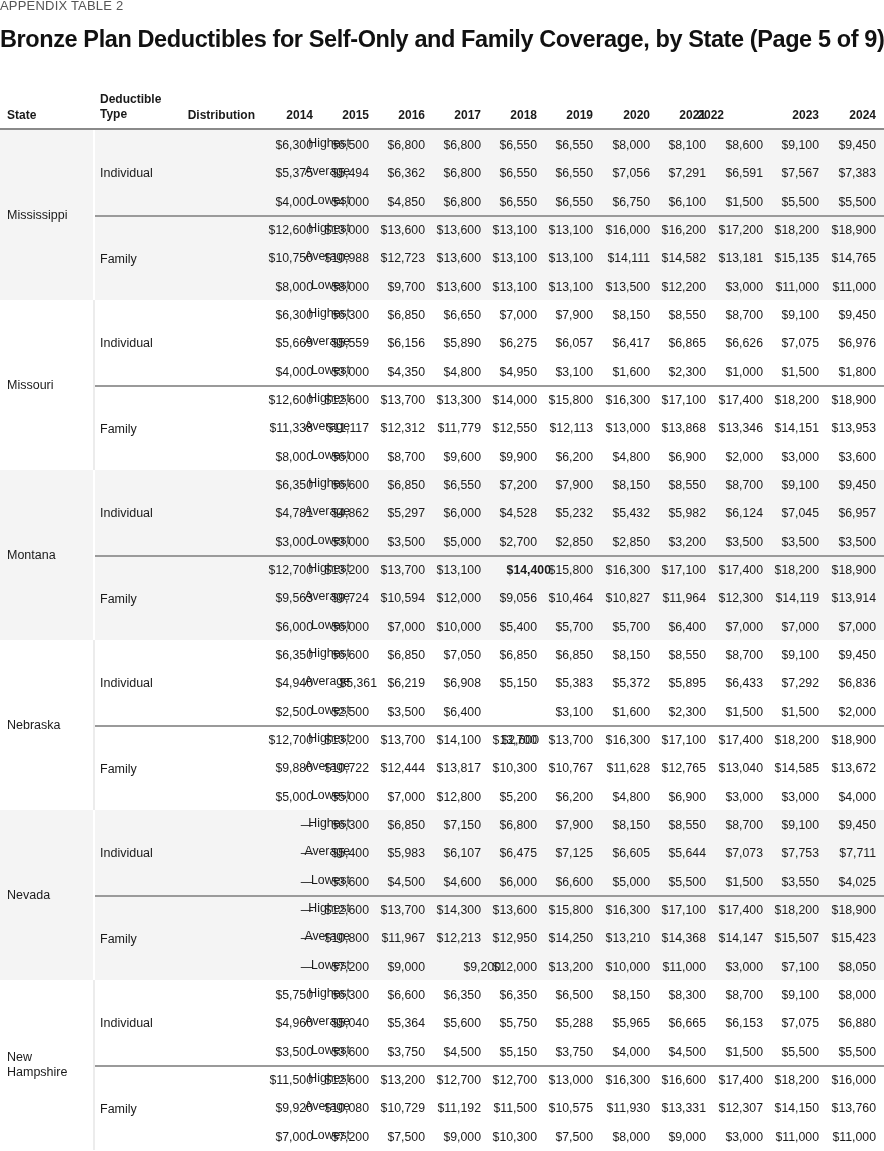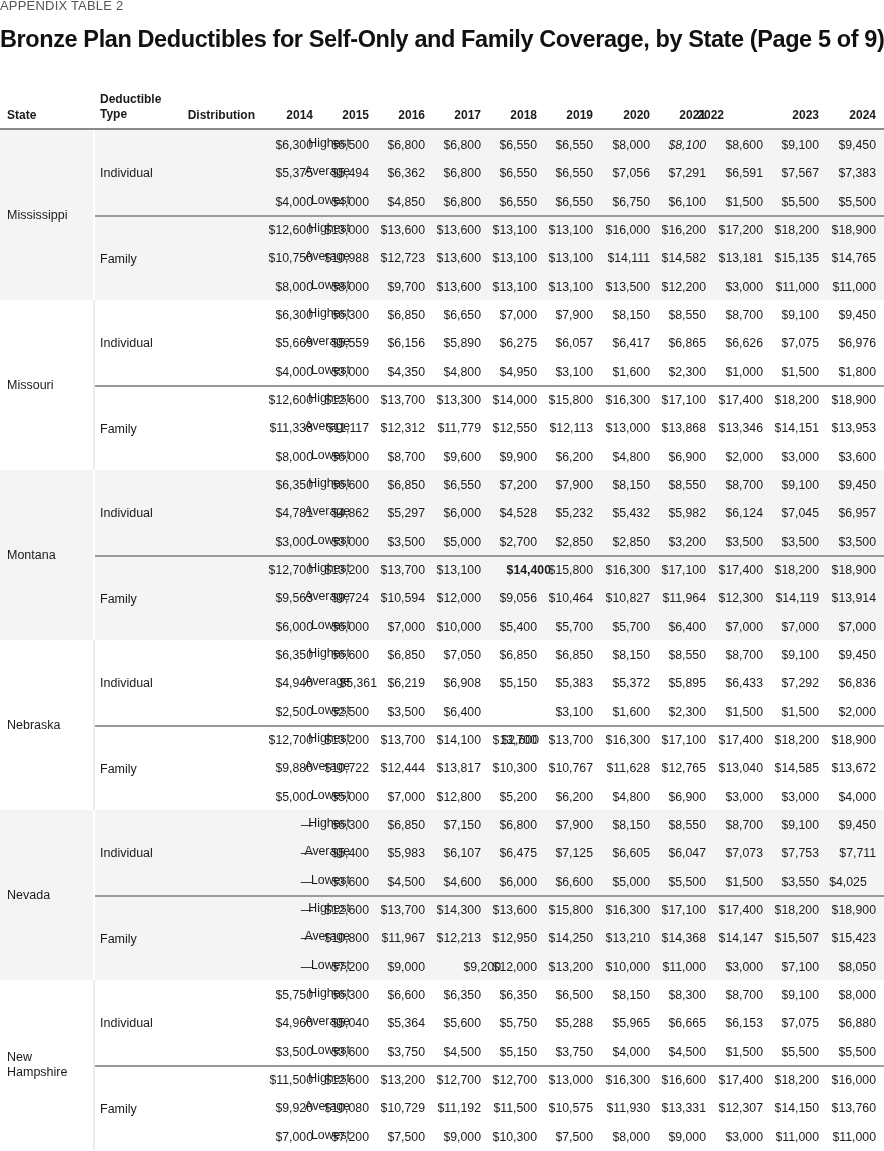--- a/index.html
+++ b/index.html
@@ -63,21 +63,21 @@
         <div class="type-label">Individual</div>
         <div class="drow" style="top: 0px;">
           <div class="dist">Highest</div>
           <div class="val" style="left: 162px;">$6,300</div>
           <div class="val" style="left: 218px;">$6,500</div>
           <div class="val" style="left: 274px;">$6,800</div>
           <div class="val" style="left: 330px;">$6,800</div>
           <div class="val" style="left: 386px;">$6,550</div>
           <div class="val" style="left: 442px;">$6,550</div>
           <div class="val" style="left: 499px;">$8,000</div>
-          <div class="val" style="left: 555px; font-style: italic;">$8,100</div>
+          <div class="val" style="left: 555px;">$8,100</div>
           <div class="val" style="left: 612px;">$8,600</div>
           <div class="val" style="left: 668px;">$9,100</div>
           <div class="val" style="left: 725px;">$9,450</div>
         </div>
         <div class="drow" style="top: 28.3px;">
           <div class="dist">Average</div>
           <div class="val" style="left: 162px;">$5,375</div>
           <div class="val" style="left: 218px;">$5,494</div>
           <div class="val" style="left: 274px;">$6,362</div>
           <div class="val" style="left: 330px;">$6,800</div>
@@ -453,38 +453,38 @@
         </div>
         <div class="drow" style="top: 28.3px;">
           <div class="dist">Average</div>
           <div class="val" style="left: 162px;">—</div>
           <div class="val" style="left: 218px;">$5,400</div>
           <div class="val" style="left: 274px;">$5,983</div>
           <div class="val" style="left: 330px;">$6,107</div>
           <div class="val" style="left: 386px;">$6,475</div>
           <div class="val" style="left: 442px;">$7,125</div>
           <div class="val" style="left: 499px;">$6,605</div>
-          <div class="val" style="left: 555px;">$6,047</div>
+          <div class="val" style="left: 555px;">$5,644</div>
           <div class="val" style="left: 612px;">$7,073</div>
           <div class="val" style="left: 668px;">$7,753</div>
           <div class="val" style="left: 725px;">$7,711</div>
         </div>
         <div class="drow" style="top: 56.6px;">
           <div class="dist">Lowest</div>
           <div class="val" style="left: 162px;">—</div>
           <div class="val" style="left: 218px;">$3,600</div>
           <div class="val" style="left: 274px;">$4,500</div>
           <div class="val" style="left: 330px;">$4,600</div>
           <div class="val" style="left: 386px;">$6,000</div>
           <div class="val" style="left: 442px;">$6,600</div>
           <div class="val" style="left: 499px;">$5,000</div>
           <div class="val" style="left: 555px;">$5,500</div>
           <div class="val" style="left: 612px;">$1,500</div>
           <div class="val" style="left: 668px;">$3,550</div>
-          <div class="val" style="left: 725px; text-align: center;">$4,025</div>
+          <div class="val" style="left: 725px;">$4,025</div>
         </div>
       </div>
       <div class="type-block t1">
         <div class="type-label">Family</div>
         <div class="drow" style="top: -2px;">
           <div class="dist">Highest</div>
           <div class="val" style="left: 162px;">—</div>
           <div class="val" style="left: 218px;">$12,600</div>
           <div class="val" style="left: 274px;">$13,700</div>
           <div class="val" style="left: 330px;">$14,300</div>

